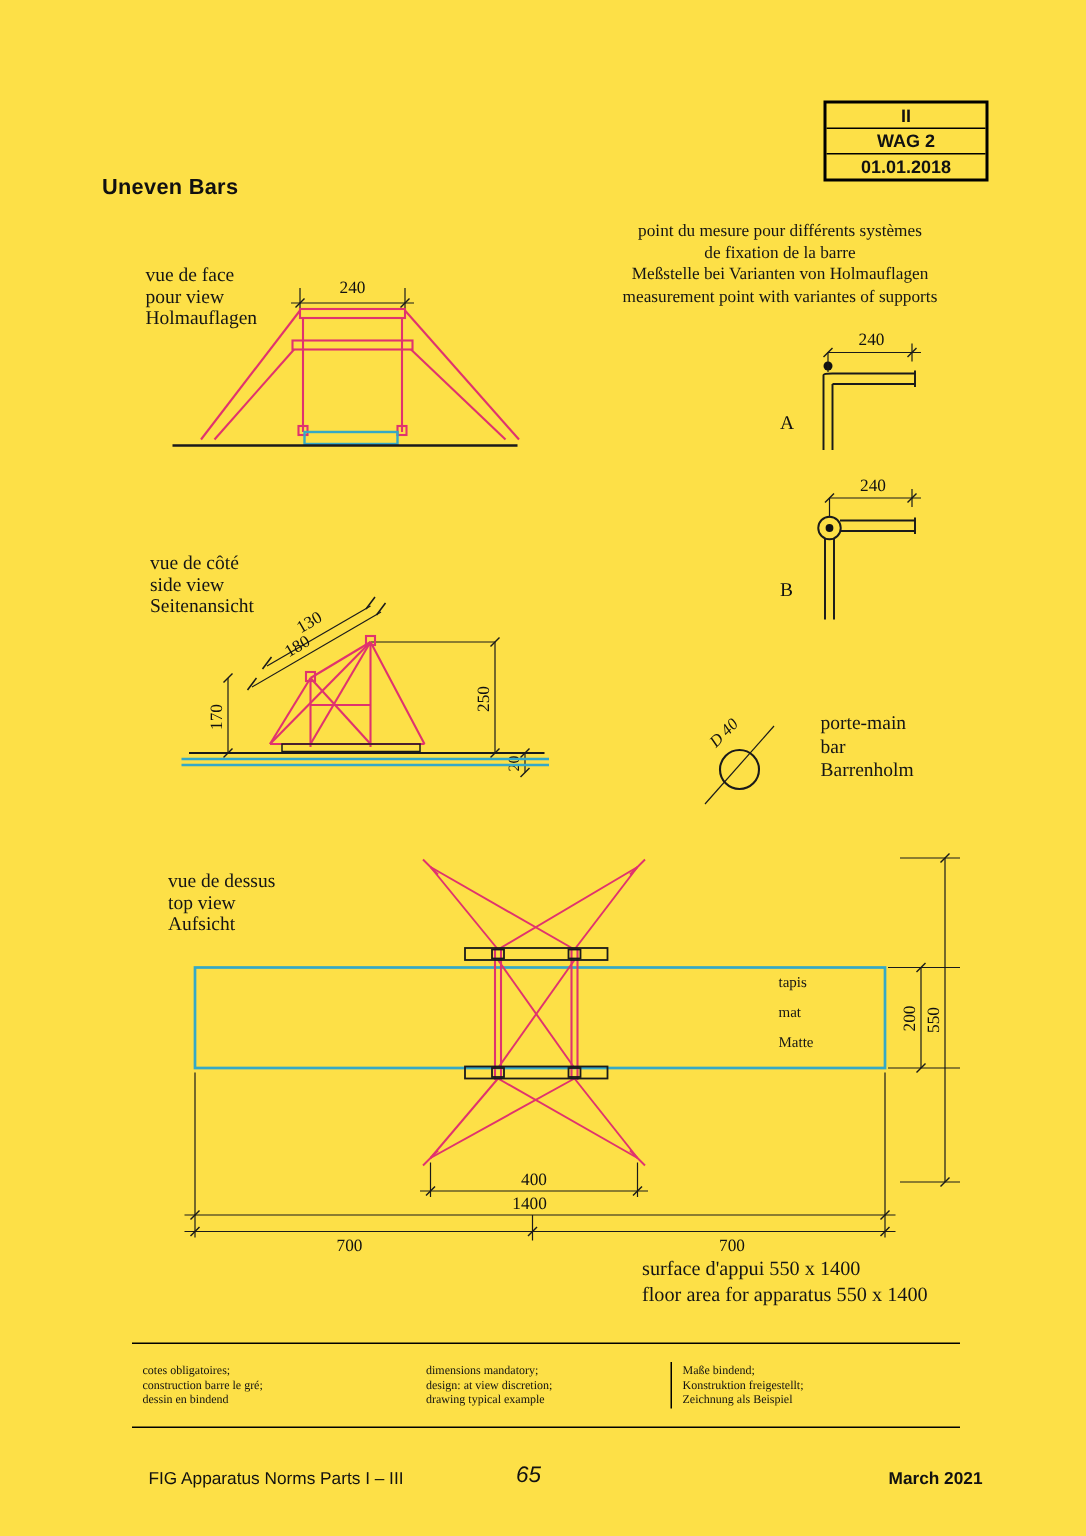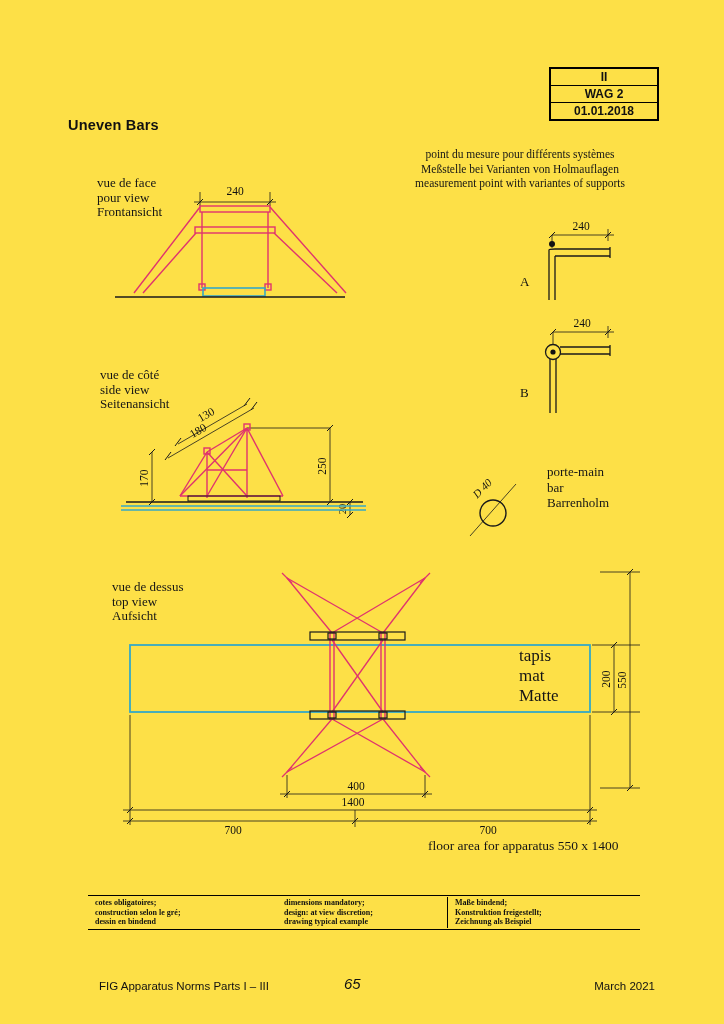--- a/index.html
+++ b/index.html
@@ -17,26 +17,26 @@
   .header-box {
     width:110px; border:2px solid #000; text-align:center;
     font-size:12px; font-weight:bold; line-height:14px;
   }
   .header-box .row { padding:1px 2px; }
   .header-box .row + .row { border-top:1.5px solid #000; }
 
   .view-labels { font-size:13px; line-height:14.5px; color:#151515; }
   .note-block { font-size:11.5px; line-height:14.5px; text-align:center; color:#151515; }
   .bar-labels { font-size:13px; line-height:15.5px; color:#151515; }
-  .mat-labels { font-size:17px; line-height:20px; color:#151515; }
+  .mat-labels { font-size:10px; line-height:20px; color:#151515; }
   .floor-block { font-size:13.5px; line-height:16.5px; color:#151515; }
 
   .legend {
     width:552px; border-top:1.2px solid #000; border-bottom:1.2px solid #000;
-    display:flex; font-size:8px; line-height:9.5px; padding:1px 0;font-weight:bold;
+    display:flex; font-size:8px; line-height:9.5px; padding:12px 0;
   }
   .legend .col { padding:1px 4px 1px 7px; }
   .legend .c1 { width:189px; }
   .legend .c2 { width:170px; }
   .legend .c3 { width:193px; border-left:1px solid #000; }
 
   .footer-text { font-size:11.5px; color:#111; }
   .page-num { font-size:15px; color:#111; }
 
   svg { position:absolute; overflow:visible; }
@@ -60,21 +60,21 @@
     <div class="row">II</div>
     <div class="row">WAG 2</div>
     <div class="row">01.01.2018</div>
   </div>
 
   <div class="abs sans doc-title" style="left:68px; top:117px;">Uneven Bars</div>
 
   <div class="abs view-labels" style="left:97px; top:176px;">
     <div>vue de face</div>
     <div>pour view</div>
-    <div>Frontansicht</div>
+    <div>Holmauflagen</div>
   </div>
 
   <svg style="left:110px; top:178px;" width="240" height="128" viewBox="0 0 240 128">
     <g>
       <line class="bk thin" x1="90" y1="14" x2="90" y2="28"></line>
       <line class="bk thin" x1="160" y1="14" x2="160" y2="28"></line>
       <line class="bk thin" x1="84" y1="24" x2="166" y2="24"></line>
       <line class="bk" x1="87" y1="27" x2="93" y2="21"></line>
       <line class="bk" x1="157" y1="27" x2="163" y2="21"></line>
       <text class="dim" x="125" y="17" text-anchor="middle">240</text>
@@ -90,20 +90,21 @@
       <line class="pk" x1="164" y1="55" x2="227" y2="115"></line>
       <rect class="pk" x="89" y="106" width="6" height="6"></rect>
       <rect class="pk" x="155" y="106" width="6" height="6"></rect>
     </g>
     <rect class="cy" x="93" y="110" width="62" height="8" stroke-width="1.6"></rect>
     <line class="bk" x1="5" y1="119" x2="235" y2="119" stroke-width="1.6"></line>
   </svg>
 
   <div class="abs note-block" style="left:395px; top:147px; width:250px;">
     <div>point du mesure pour différents systèmes</div>
+    <div>de fixation de la barre</div>
     <div>Meßstelle bei Varianten von Holmauflagen</div>
     <div>measurement point with variantes of supports</div>
   </div>
 
   <svg style="left:505px; top:218px;" width="150" height="90" viewBox="0 0 150 90">
     <g>
       <line class="bk thin" x1="103" y1="11" x2="103" y2="23"></line>
       <line class="bk thin" x1="47" y1="17" x2="109" y2="17"></line>
       <line class="bk" x1="44" y1="20" x2="50" y2="14"></line>
       <line class="bk" x1="100" y1="20" x2="106" y2="14"></line>
@@ -202,21 +203,21 @@
       <line class="cy" x1="3" y1="118" x2="248" y2="118"></line>
     </g>
   </svg>
 
   <svg style="left:460px; top:470px;" width="90" height="75" viewBox="0 0 90 75">
     <circle class="bk" cx="33" cy="43" r="13" stroke-width="1.4"></circle>
     <line class="bk thin" x1="10" y1="66" x2="56" y2="14"></line>
     <text class="dia-label" x="25" y="21" text-anchor="middle" transform="rotate(-45 25 21)">D 40</text>
   </svg>
 
-  <div class="abs bar-labels" style="left:547px; top:464px;">
+  <div class="abs bar-labels" style="left:547px; top:474px;">
     <div>porte-main</div>
     <div>bar</div>
     <div>Barrenholm</div>
   </div>
 
   <div class="abs view-labels" style="left:112px; top:580px;">
     <div>vue de dessus</div>
     <div>top view</div>
     <div>Aufsicht</div>
   </div>
@@ -302,38 +303,39 @@
     </g>
   </svg>
 
   <div class="abs mat-labels" style="left:519px; top:646px;">
     <div>tapis</div>
     <div>mat</div>
     <div>Matte</div>
   </div>
 
   <div class="abs floor-block" style="left:428px; top:838px;">
+    <div>surface d'appui 550 x 1400</div>
     <div>floor area for apparatus 550 x 1400</div>
   </div>
 
   <div class="abs legend" style="left:88px; top:895px;">
     <div class="col c1">
       <div>cotes obligatoires;</div>
-      <div>construction selon le gré;</div>
+      <div>construction barre le gré;</div>
       <div>dessin en bindend</div>
     </div>
     <div class="col c2">
       <div>dimensions  mandatory;</div>
       <div>design:  at view discretion;</div>
       <div>drawing  typical example</div>
     </div>
     <div class="col c3">
       <div>Maße bindend;</div>
       <div>Konstruktion freigestellt;</div>
       <div>Zeichnung als Beispiel</div>
     </div>
   </div>
 
   <div class="abs sans footer-text" style="left:75px; top:980px;padding-left:24px;">FIG Apparatus Norms Parts I – III</div>
   <div class="abs sans page-num" style="left:344px; top:975px; width:48px; text-align:left;font-style:italic;">65</div>
-  <div class="abs sans footer-text" style="left:535px; top:980px; width:120px; text-align:right;">March 2021</div>
+  <div class="abs sans footer-text" style="left:535px; top:980px; width:120px; text-align:right;font-weight:bold;">March 2021</div>
 
 </div>
 
 </body></html>

